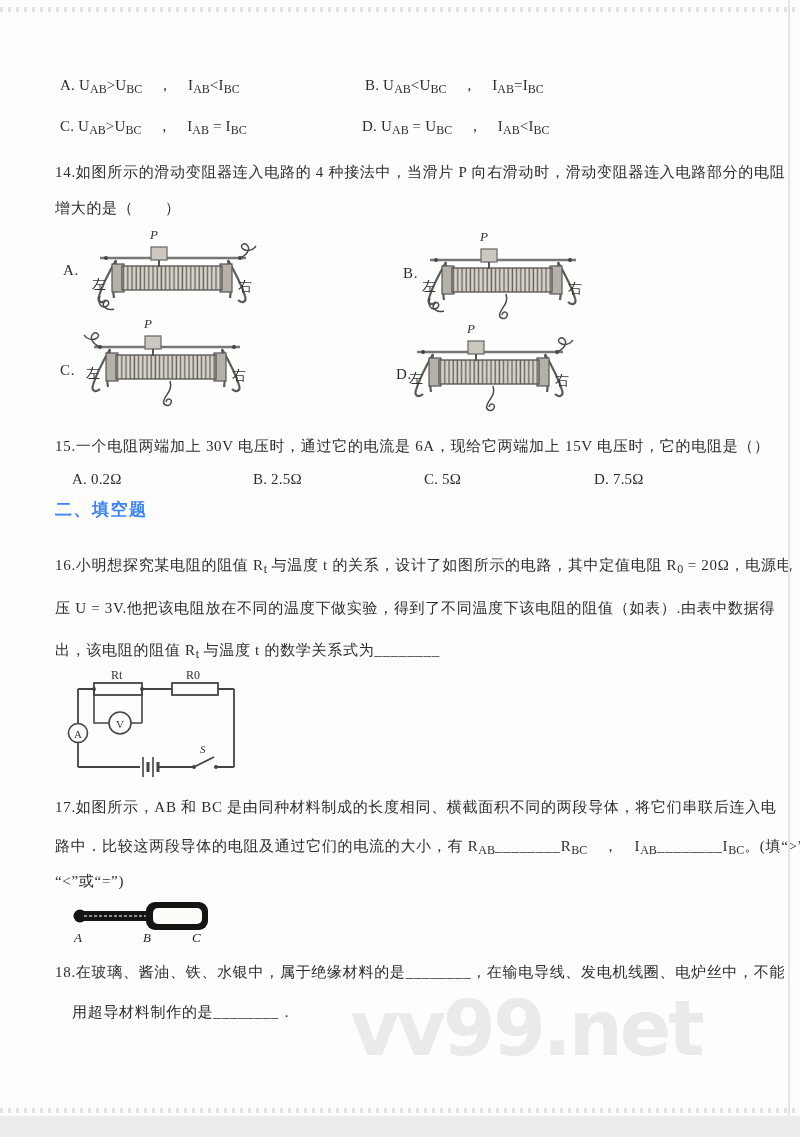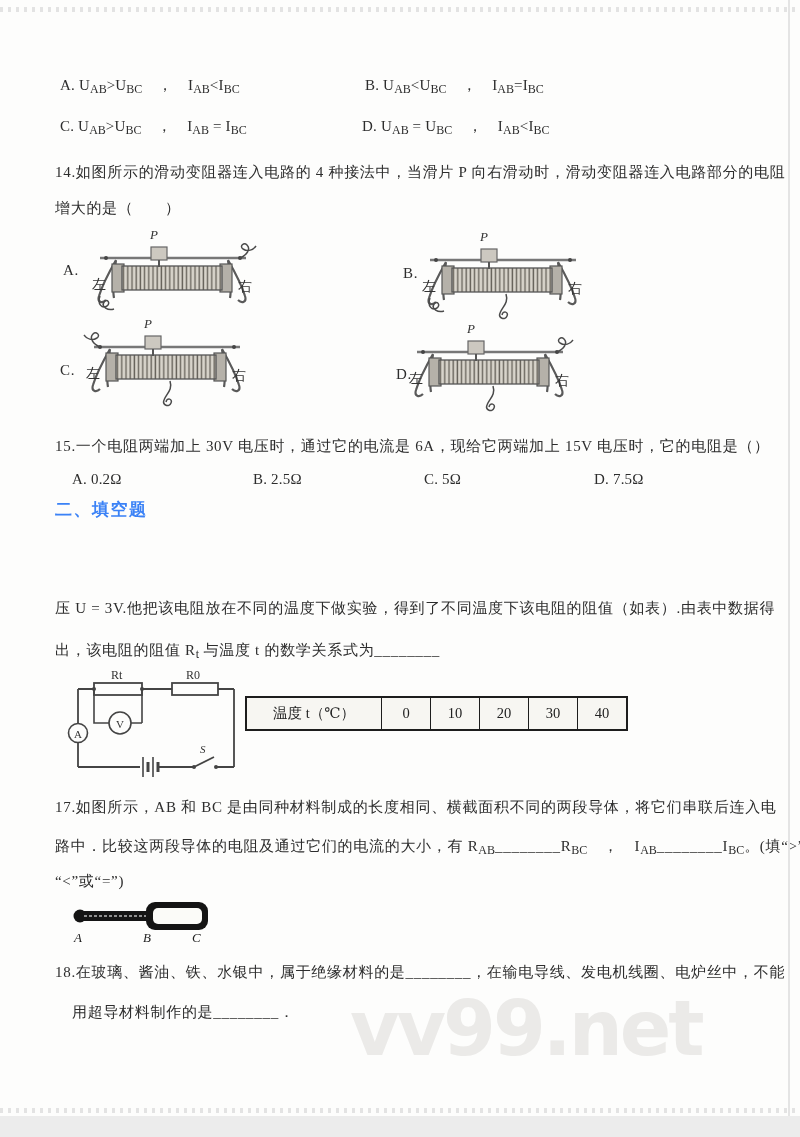--- a/index.html
+++ b/index.html
@@ -150,20 +150,21 @@
   </div>
 
   <span class="t" style="left:55px;top:437px">15.一个电阻两端加上 30V 电压时，通过它的电流是 6A，现给它两端加上 15V 电压时，它的电阻是（）</span>
   <span class="t latin" style="left:72px;top:471px">A. 0.2Ω</span>
   <span class="t latin" style="left:253px;top:471px">B. 2.5Ω</span>
   <span class="t latin" style="left:424px;top:471px">C. 5Ω</span>
   <span class="t latin" style="left:594px;top:471px">D. 7.5Ω</span>
 
   <span class="t sec-header" style="left:55px;top:498px">二、填空题</span>
 
+  <span class="t" style="left:55px;top:556px"><span>16.小明想探究某电阻的阻值 R</span><span class="sub">t</span><span> 与温度 t 的关系，设计了如图所示的电路，其中定值电阻 R</span><span class="sub">0</span><span> = 20Ω，电源电</span></span>
   <span class="t" style="left:55px;top:599px">压 U = 3V.他把该电阻放在不同的温度下做实验，得到了不同温度下该电阻的阻值（如表）.由表中数据得</span>
   <span class="t" style="left:55px;top:641px"><span>出，该电阻的阻值 R</span><span class="sub">t</span><span> 与温度 t 的数学关系式为________</span></span>
 
   <svg class="circuit" width="180" height="110" viewBox="0 0 180 110">
 
     <path d="M14,20 H30 M78,20 H108 M154,20 H170" stroke="#444" stroke-width="1.8" fill="none"></path>
     <rect x="30" y="14" width="48" height="12" fill="#fdfdfc" stroke="#444" stroke-width="1.8"></rect>
     <rect x="108" y="14" width="46" height="12" fill="#fdfdfc" stroke="#444" stroke-width="1.8"></rect>
     <text x="47" y="10" font-size="12" fill="#333">Rt</text>
     <text x="122" y="10" font-size="12" fill="#333">R0</text>
@@ -189,28 +190,20 @@
       <circle cx="152" cy="98" r="2" fill="#444"></circle>
     <path d="M130,98 L150,88 M152,98 H170" stroke="#444" stroke-width="1.8" fill="none"></path>
     <text x="136" y="84" font-size="11" font-style="italic" fill="#333">S</text>
 
     <path d="M170,20 V98" stroke="#444" stroke-width="1.8" fill="none"></path>
   </svg>
 
   <div class="rtable">
     <table>
       <tbody>
-          <tr>
-        <td class="c0">温度 t（℃）</td>
-        <td class="cn">0</td>
-        <td class="cn">10</td>
-        <td class="cn">20</td>
-        <td class="cn">30</td>
-        <td class="cn">40</td>
-      </tr>
     </tbody>
       </table>
   </div>
 
   <span class="t" style="left:55px;top:798px">17.如图所示，AB 和 BC 是由同种材料制成的长度相同、横截面积不同的两段导体，将它们串联后连入电</span>
   <span class="t" style="left:55px;top:837px"><span>路中．比较这两段导体的电阻及通过它们的电流的大小，有 R</span><span class="sub">AB</span><span>________R</span><span class="sub">BC</span><span>　，　I</span><span class="sub">AB</span><span>________I</span><span class="sub">BC</span><span>。(填“&gt;”、</span></span>
   <span class="t" style="left:55px;top:872px">“&lt;”或“=”)</span>
 
   <svg class="conductor" width="140" height="44" viewBox="0 0 140 44">
     <circle cx="8" cy="17" r="6.5" fill="#141414"></circle>

